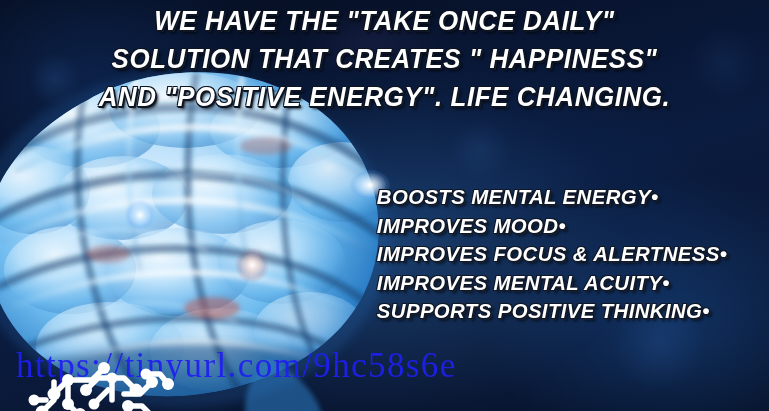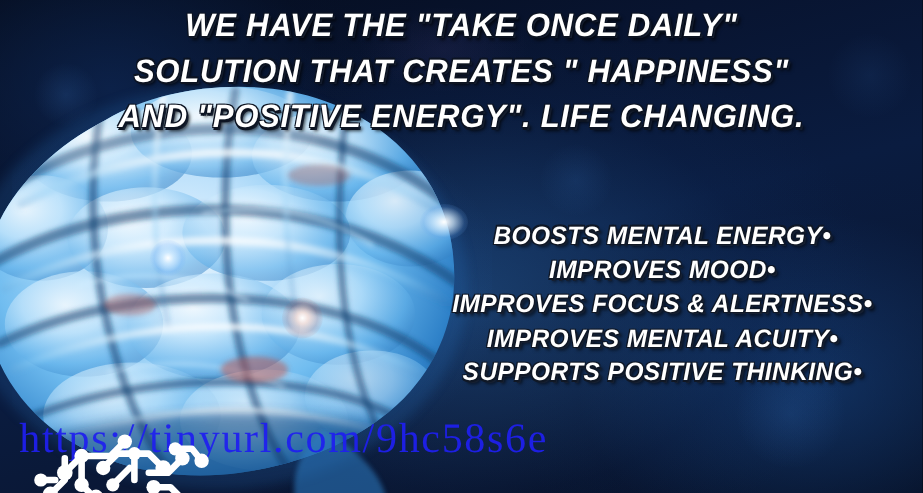--- a/index.html
+++ b/index.html
@@ -59,21 +59,21 @@
     text-shadow:
       -1px -1px 0 #0d1422, 1px -1px 0 #0d1422,
       -1px  1px 0 #0d1422, 1px  1px 0 #0d1422,
        0px  2px 0 #0d1422, 2px  2px 0 #141d2e,
        3px  3px 3px rgba(0,0,0,0.75);
   }
 
   
   #benefits {
     position:absolute; right:42px; top:183px; z-index:6;
-    text-align:center;
+    text-align:left;
   }
   .bl {
     display:block;
     color:#ffffff;
     font-family:"Liberation Sans", sans-serif;
     font-weight:bold;
     font-style:italic;
     font-size:21px;
     letter-spacing:0.4px;
     line-height:28.5px;

